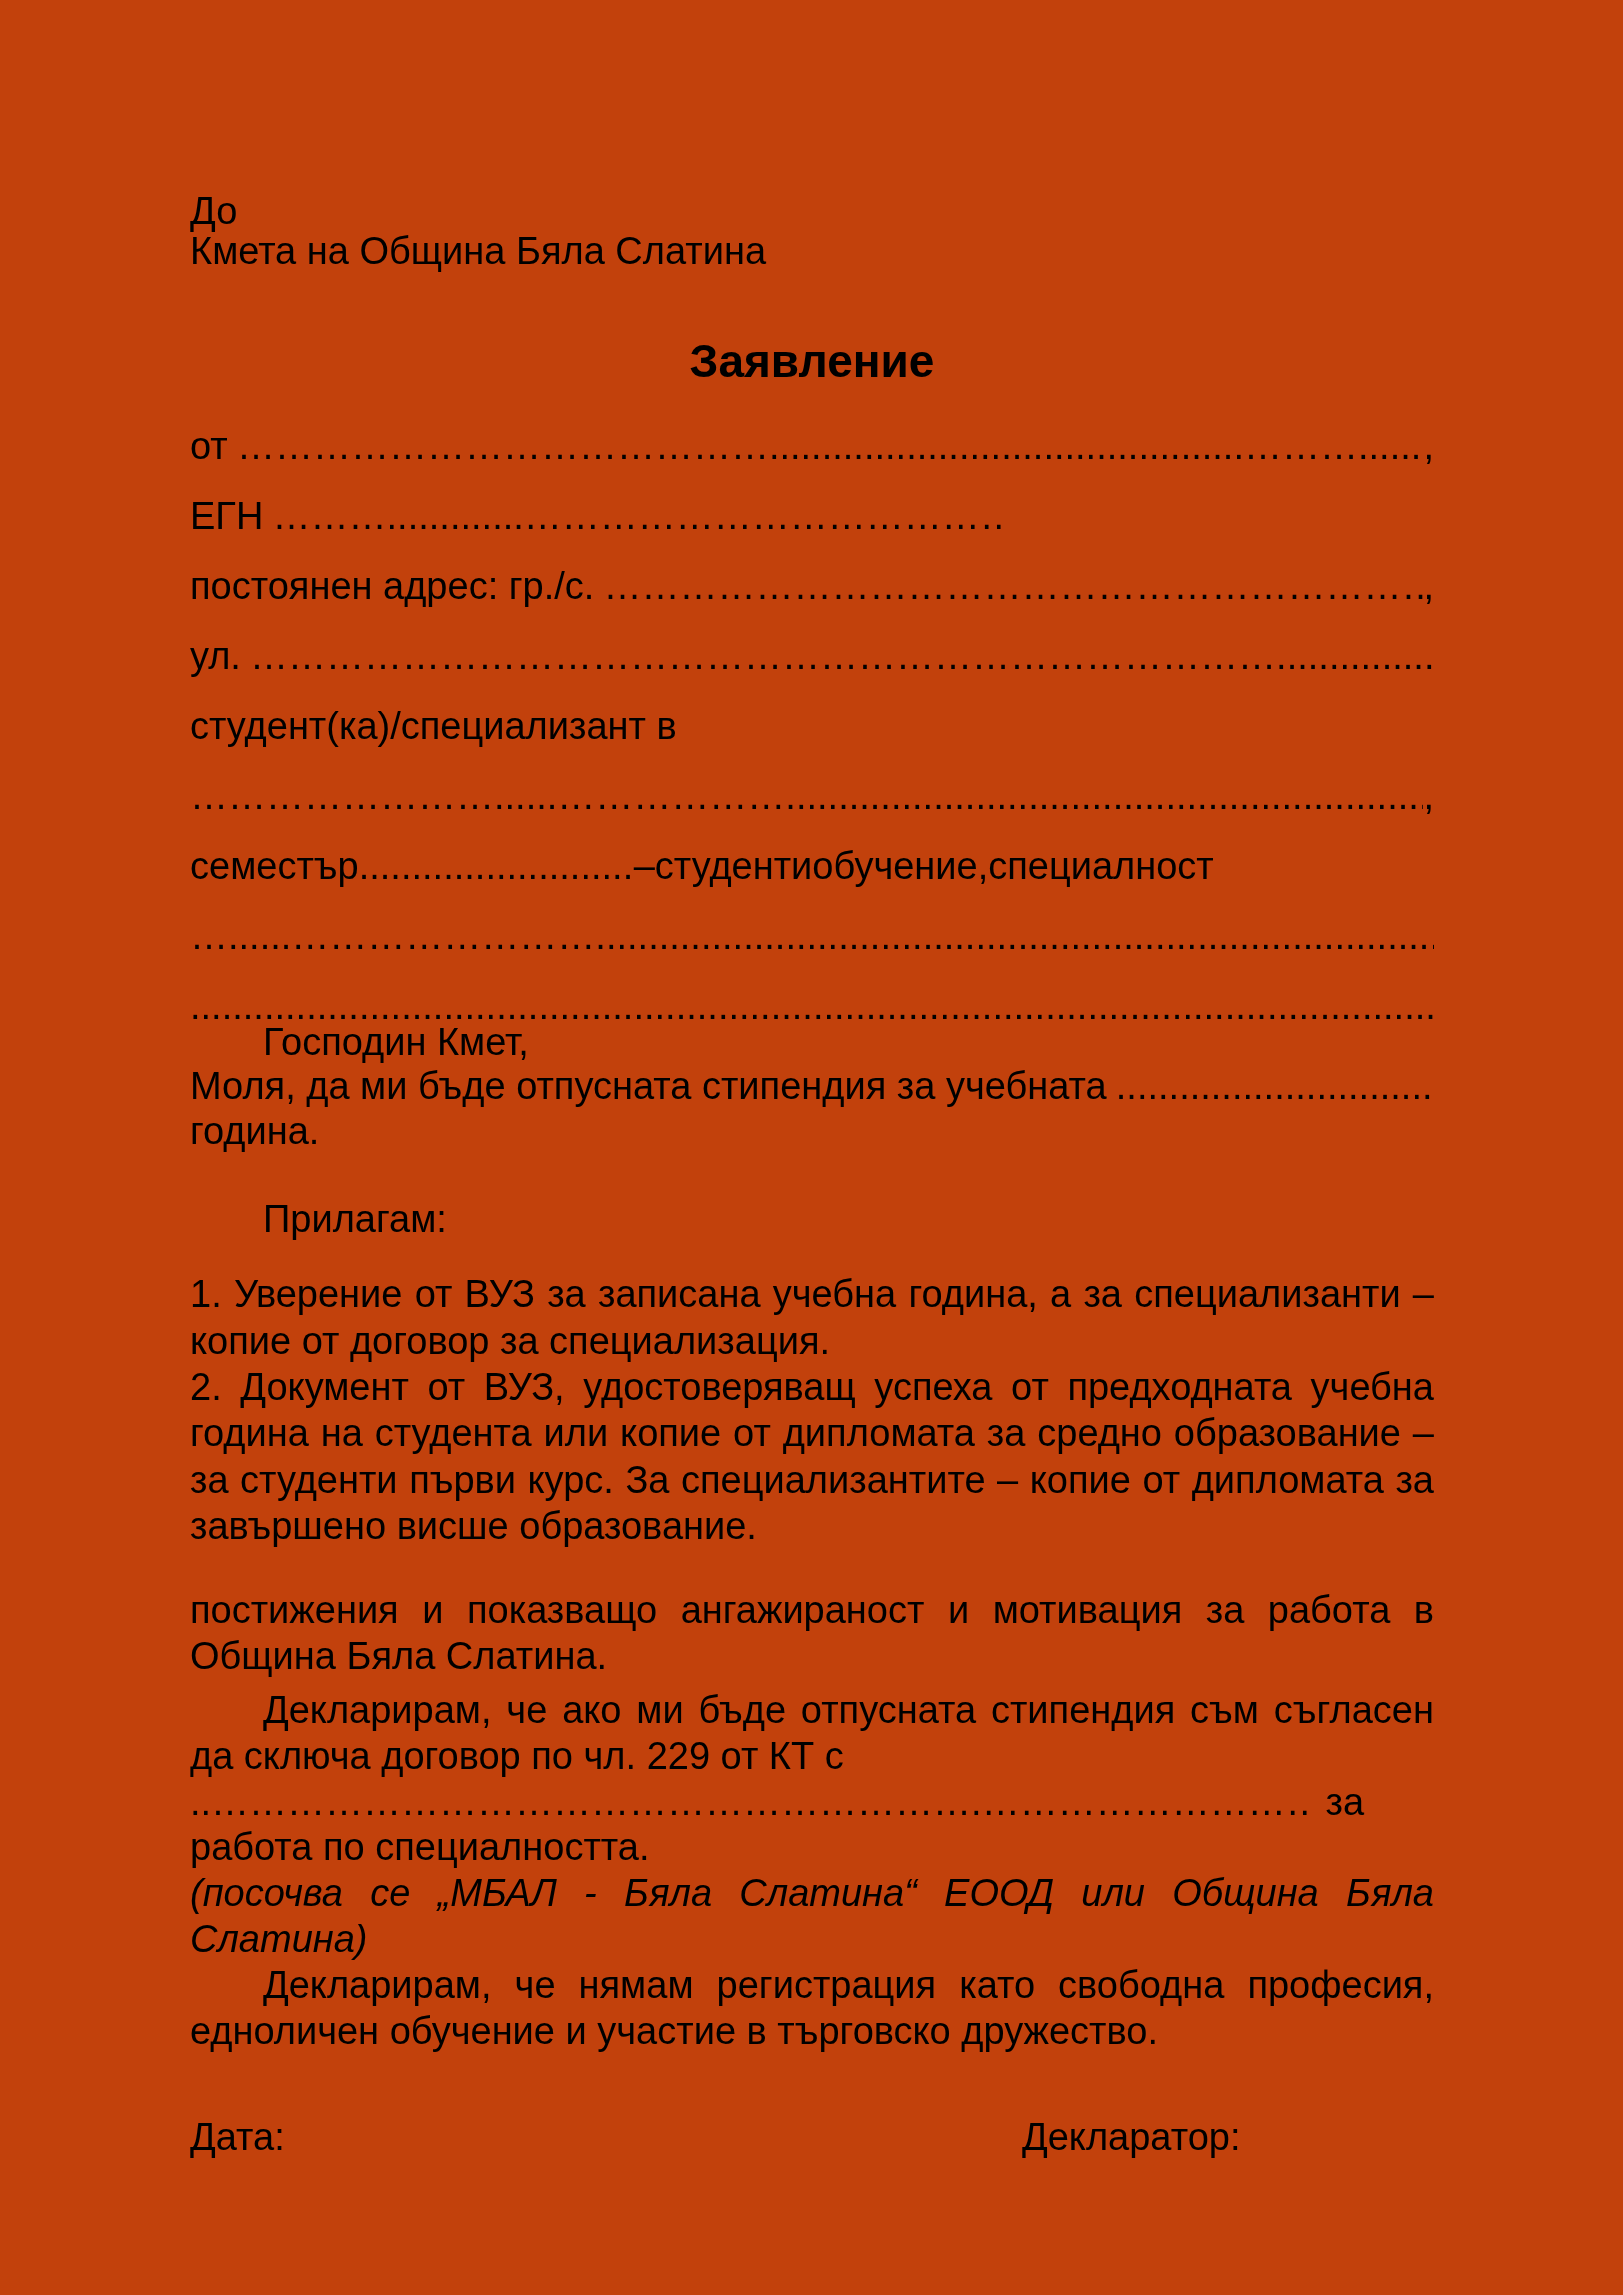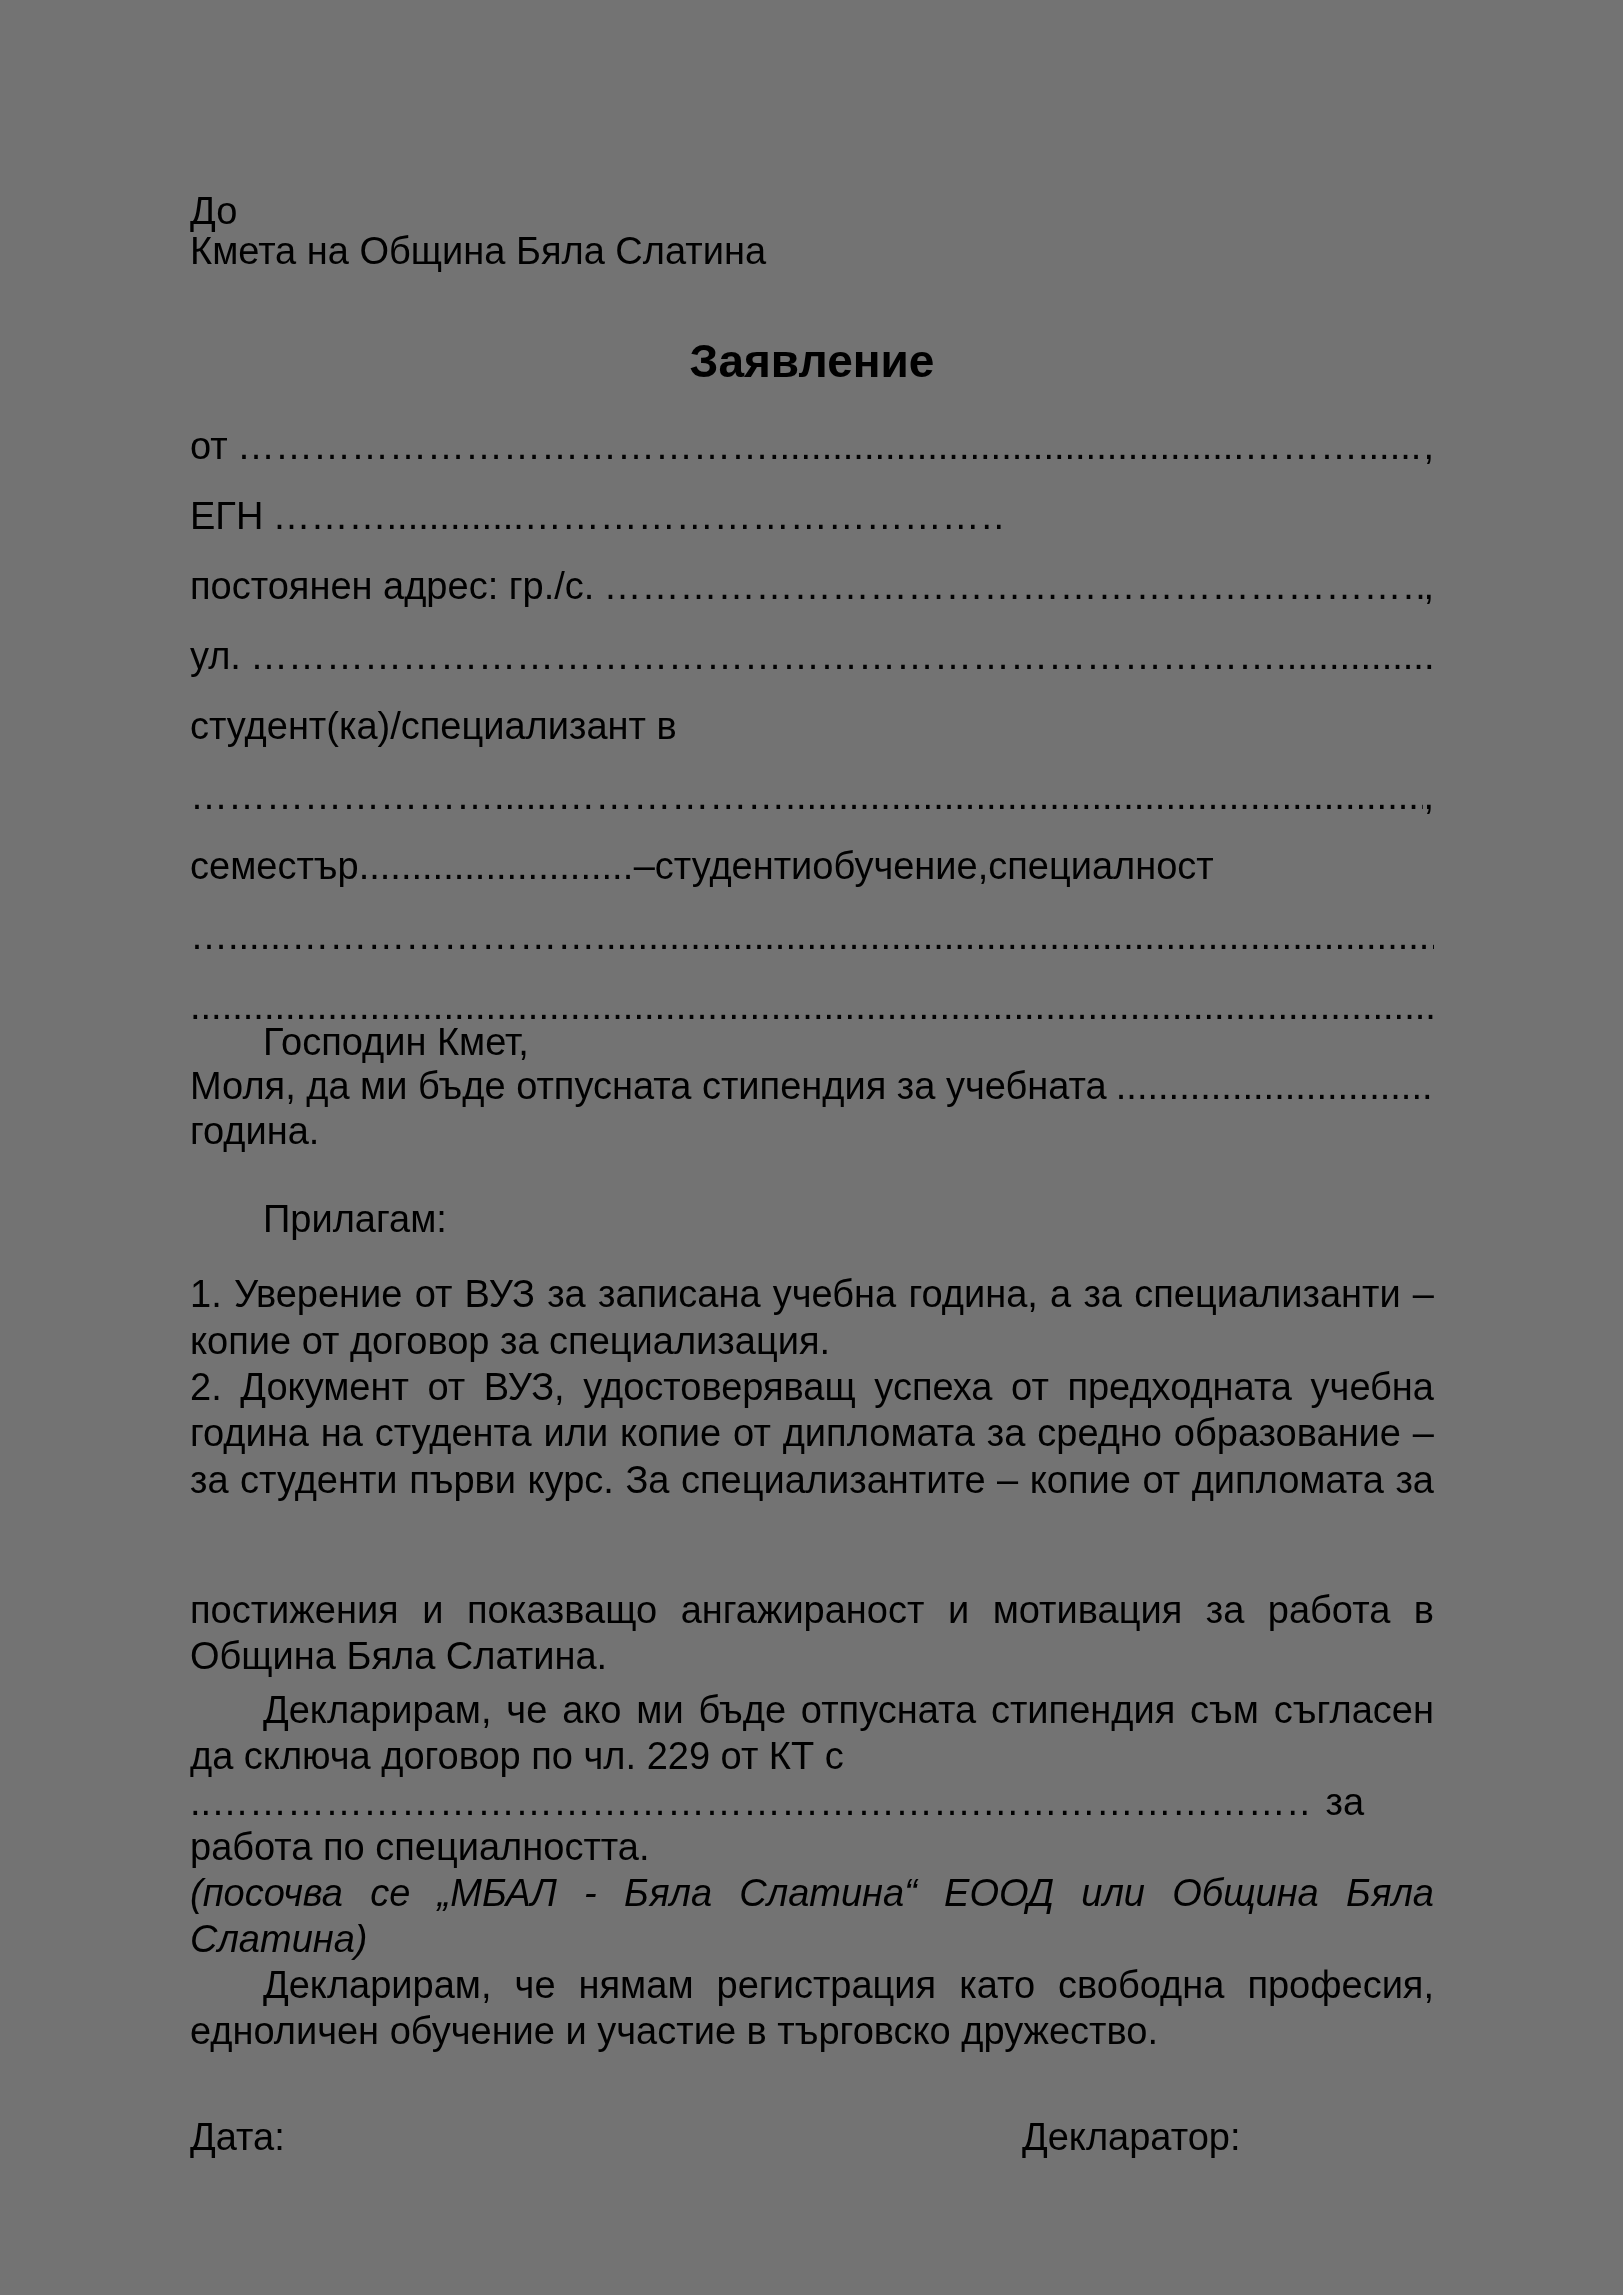--- a/index.html
+++ b/index.html
@@ -1,19 +1,19 @@
 <!DOCTYPE html>
 <html style="font-size:10.5px"><head>
 <meta charset="utf-8">
 <style>
   html,body { margin:0; padding:0; background:#e8e8e8; }
   .page {
     position:relative;
     width:1623px; height:2295px;
-    background:#737373;
+    background:#c2410c;
     color:#000000;
     font-family:"Liberation Sans","DejaVu Sans",sans-serif;
     font-size:38px;
     overflow:hidden;
   }
   .line {
     position:absolute;
     left:190px;
     width:1244px;
     height:46px;
@@ -122,20 +122,21 @@
   <div class="line" style="top:1108px">година.</div>
 
   <div class="line indent" style="top:1196px">Прилагам:</div>
 
   <div class="line just" style="top:1271px">1. Уверение от ВУЗ за записана учебна година, а за специализанти –</div>
   <div class="line" style="top:1318px">копие от договор за специализация.</div>
 
   <div class="line just" style="top:1364px">2. Документ от ВУЗ, удостоверяващ успеха от предходната учебна</div>
   <div class="line just" style="top:1410px">година на студента или копие от дипломата за средно образование –</div>
   <div class="line just" style="top:1457px">за студенти първи курс. За специализантите – копие от дипломата за</div>
+  <div class="line" style="top:1503px">завършено висше образование.</div>
 
   <div class="line just" style="top:1587px">постижения и показващо ангажираност и мотивация за работа в</div>
   <div class="line" style="top:1633px">Община Бяла Слатина.</div>
 
   <div class="line just indent" style="top:1687px">Декларирам, че ако ми бъде отпусната стипендия съм съгласен</div>
   <div class="line" style="top:1733px">да сключа договор по чл. 229 от КТ с</div>
   <div class="line" style="top:1779px">
     <span class="dotsfix" style="width:1119px;margin-left:0">..…………………………………………………….………………………………</span>
     <span class="tail" style="margin-left:6px">за</span>
   </div>

